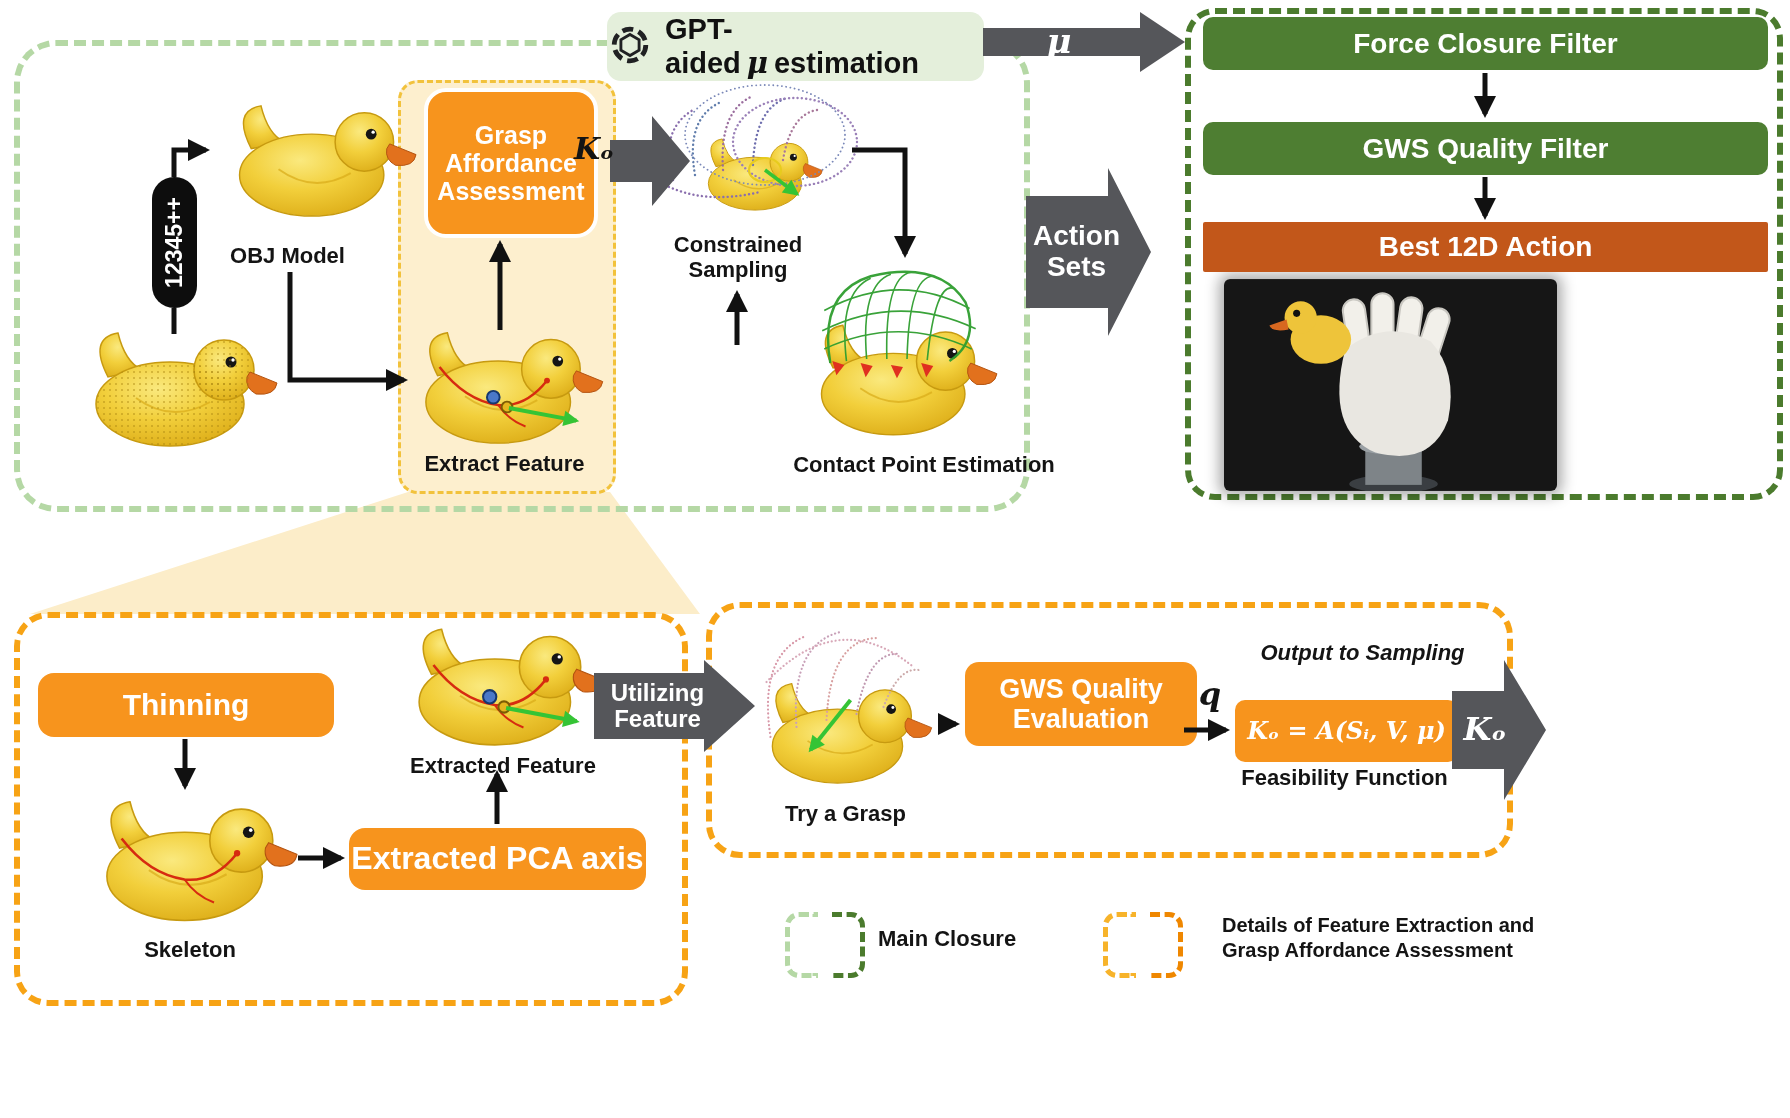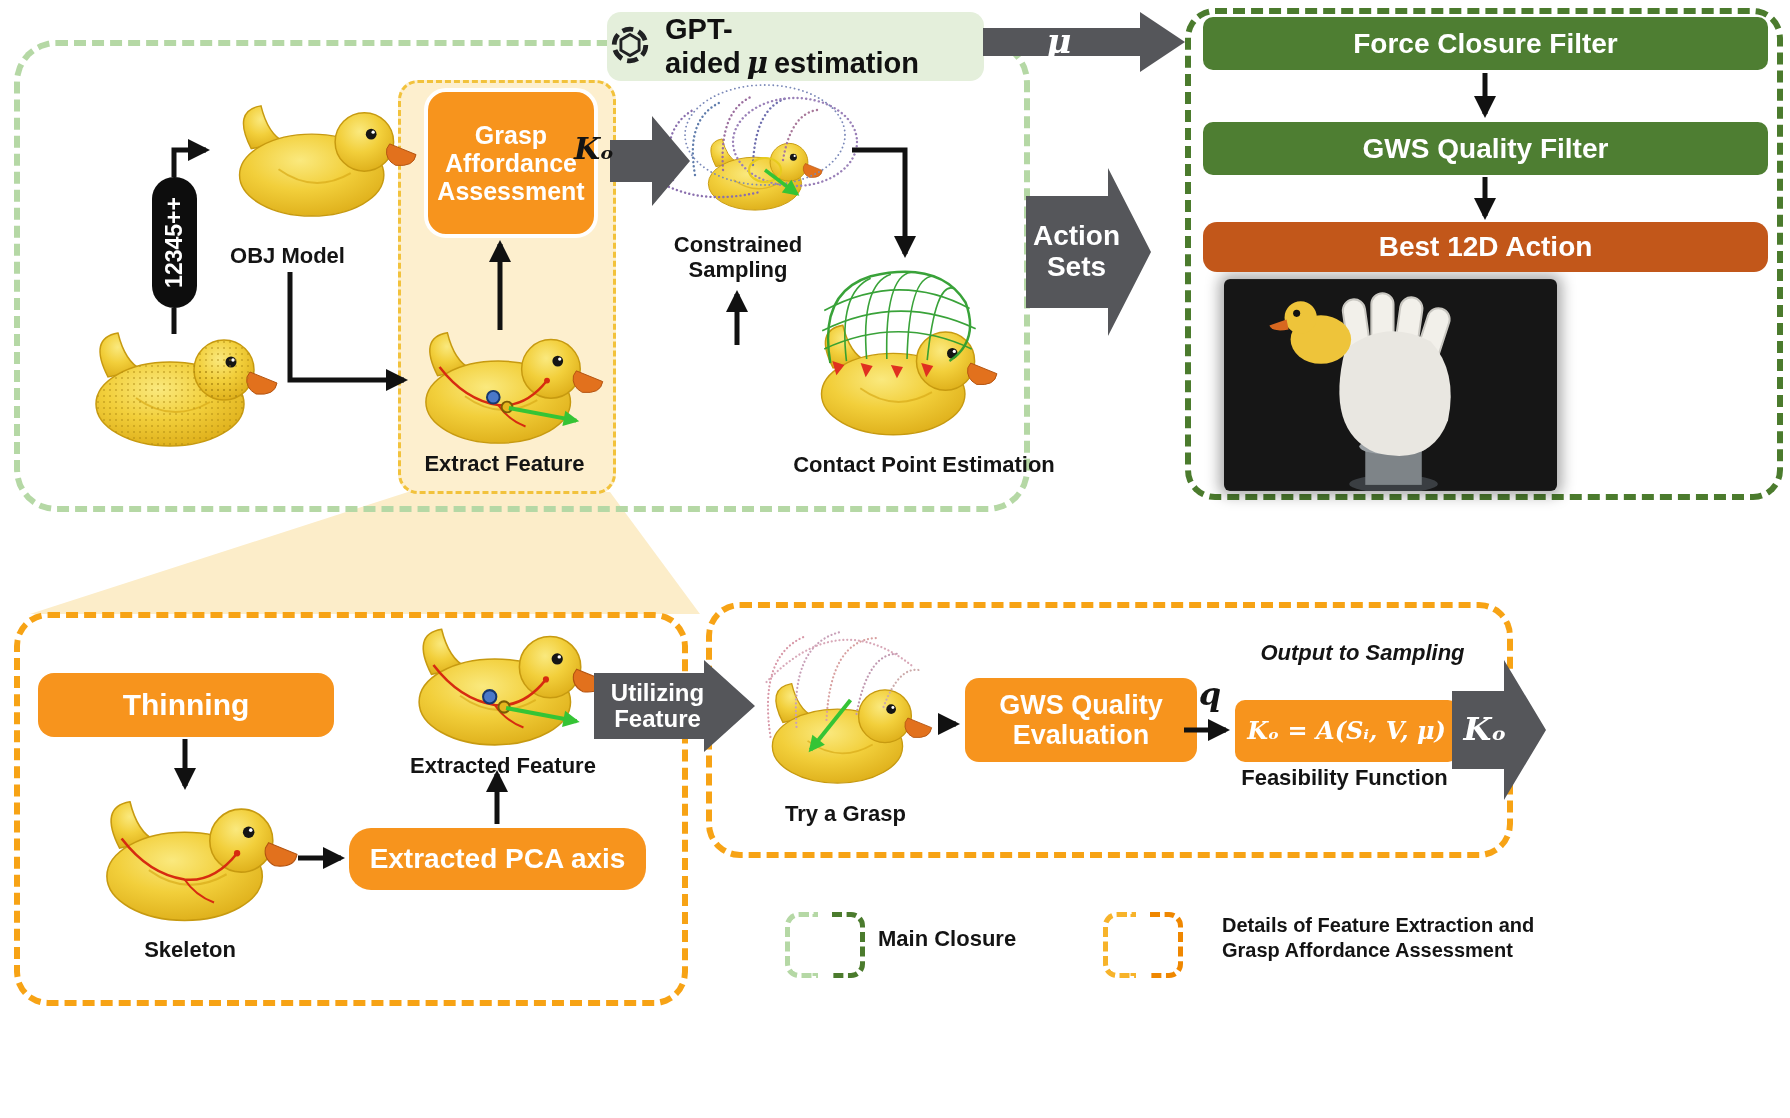--- a/index.html
+++ b/index.html
@@ -15,21 +15,21 @@
   .detail-panel { border:6px dashed #f7a315; border-radius:34px; }
   .sub-panel    { position:absolute; background:#fdefce; border:3px dashed #f2c23c; border-radius:20px; z-index:2; }
 
   
   .btn {
     position:absolute; display:flex; align-items:center; justify-content:center;
     color:#fff; font-weight:bold; text-align:center; z-index:10; line-height:1.12;
   }
   .orange { background:#f7941d; border-radius:16px; }
   .green  { background:#4e7e32; border-radius:10px; }
-  .brown  { background:#c2571a; border-radius:14px; }
+  .brown  { background:#c2571a; border-radius:2px; }
 
   
   .cap { position:absolute; font-weight:bold; color:#141414; text-align:center; z-index:10; font-size:22px; line-height:1.15; }
   .math { font-family:"DejaVu Serif", serif; font-style:italic; font-weight:bold; }
 
   
   .gpt-pill {
     position:absolute; left:607px; top:12px; width:377px; height:69px;
     background:#e4efdb; border-radius:14px; display:flex; align-items:center;
     justify-content:center; gap:12px; z-index:10;
@@ -257,21 +257,21 @@
   <div class="btn orange" style="left:38px; top:673px; width:296px; height:64px; font-size:30px;">Thinning</div>
 
   <div class="img" style="left:88px; top:790px; width:210px; height:137px;">
     <svg viewBox="0 0 200 130" width="210" height="137">
       <use href="#duckBase" xlink:href="#duckBase"></use>
       <use href="#redSkeleton" xlink:href="#redSkeleton"></use>
     </svg>
   </div>
   <div class="cap" style="left:120px; top:937px; width:140px;">Skeleton</div>
 
-  <div class="btn orange" style="left:349px; top:828px; width:297px; height:62px; font-size:28px;border-radius:22px;">Extracted PCA axis</div>
+  <div class="btn orange" style="left:349px; top:828px; width:297px; height:62px; font-size:32px;">Extracted PCA axis</div>
 
   <div class="img" style="left:398px; top:618px; width:210px; height:133px;">
     <svg viewBox="0 0 200 130" width="210" height="133">
       <use href="#duckBase" xlink:href="#duckBase"></use>
       <use href="#redSkeleton" xlink:href="#redSkeleton"></use>
       <use href="#featureMarks" xlink:href="#featureMarks"></use>
     </svg>
   </div>
   <div class="cap" style="left:398px; top:753px; width:210px;">Extracted Feature</div>
 
@@ -291,21 +291,21 @@
         <path d="M78,108 Q82,28 128,26" stroke="#d8a0a0"></path>
         <path d="M108,102 Q120,38 152,42" stroke="#c098b0"></path>
         <path d="M18,70 Q90,-6 165,55" stroke="#d8a8b8"></path>
         <path d="M135,95 Q150,55 170,58" stroke="#ccaaaa"></path>
       </g>
       <line x1="102" y1="88" x2="62" y2="138" stroke="#35c435" stroke-width="4" marker-end="url(#greenHead)"></line>
     </svg>
   </div>
   <div class="cap" style="left:768px; top:801px; width:155px;">Try a Grasp</div>
 
-  <div class="btn orange" style="left:965px; top:678px; width:216px; height:84px; font-size:27px; border-radius:14px; padding:0 8px;">GWS Quality Evaluation</div>
+  <div class="btn orange" style="left:965px; top:662px; width:216px; height:84px; font-size:27px; border-radius:14px; padding:0 8px;">GWS Quality Evaluation</div>
 
   <div class="cap math" style="left:1190px; top:676px; width:40px; font-size:32px;">q</div>
 
   <div class="btn orange math" style="left:1235px; top:700px; width:223px; height:62px; font-size:24px; border-radius:10px;">Kₒ = A(Sᵢ, V, μ)</div>
   <div class="cap" style="left:1222px; top:765px; width:245px;">Feasibility Function</div>
 
   <div class="cap" style="left:1250px; top:640px; width:225px; font-style:italic; font-size:22px;">Output to Sampling</div>
 
   <div class="barrow" style="left:1452px; top:660px; width:94px; height:140px;">
     <svg width="94" height="140">

